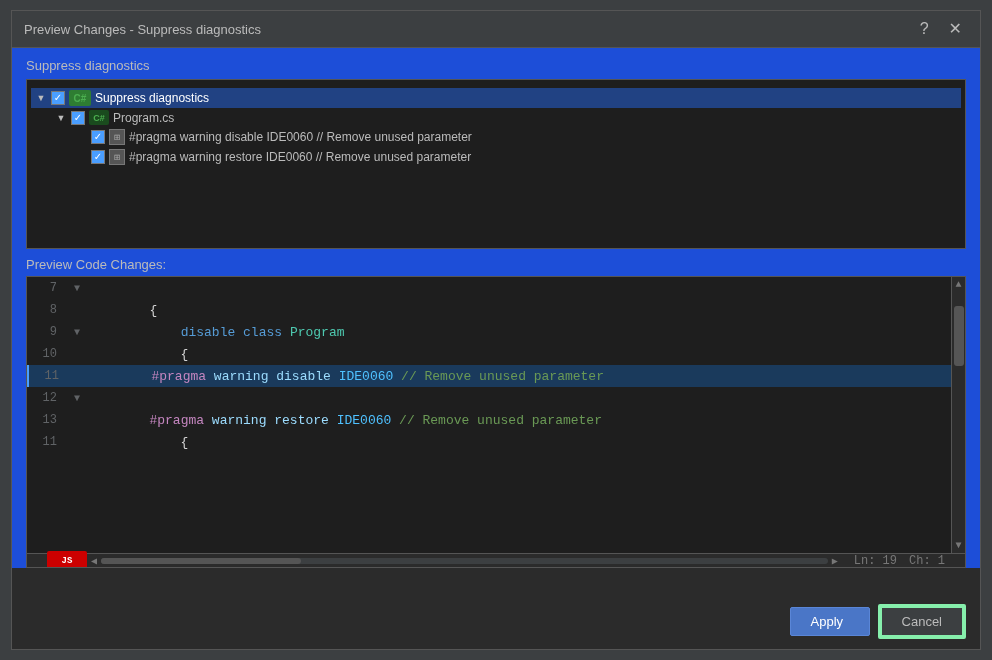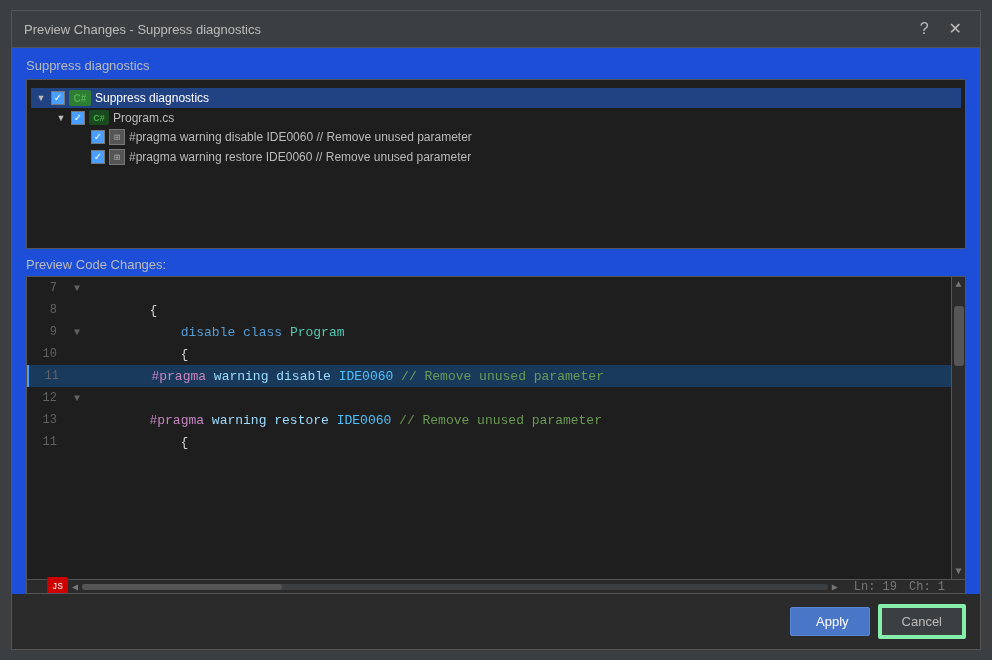--- a/index.html
+++ b/index.html
@@ -259,30 +259,30 @@
       position: absolute;
       left: 0;
     }
     .scroll-arrow {
       color: #777;
       font-size: 10px;
       cursor: pointer;
       padding: 0 4px;
     }
     .jetbrains-logo {
-      width: 21px;
+      width: 40px;
       height: 20px;
       background: #cc0000;
       display: inline-flex;
       align-items: center;
       justify-content: center;
       border-radius: 2px;
       font-size: 9px;
       color: white;
-      font-weight: normal;
+      font-weight: bold;
     }
     .status-right {
       display: flex;
       gap: 12px;
       color: #777;
       font-size: 12px;
     }
 
     
     .dialog-footer {
@@ -293,21 +293,22 @@
       gap: 8px;
       flex-shrink: 0;
       background: #2b2b2b;
     }
     .btn {
       padding: 6px 20px;
       font-size: 13px;
       cursor: pointer;
       border-radius: 2px;
       min-width: 80px;
-      text-align: right;
+      text-align: left;
+      margin-top: 26px;
     }
     .btn-primary {
       background: #4a76c7;
       color: white;
       border: 1px solid #5a86d7;
     }
     .btn-secondary {
       background: #3c3f41;
       color: #bbbbbb;
       border: 4px solid #86efac;

